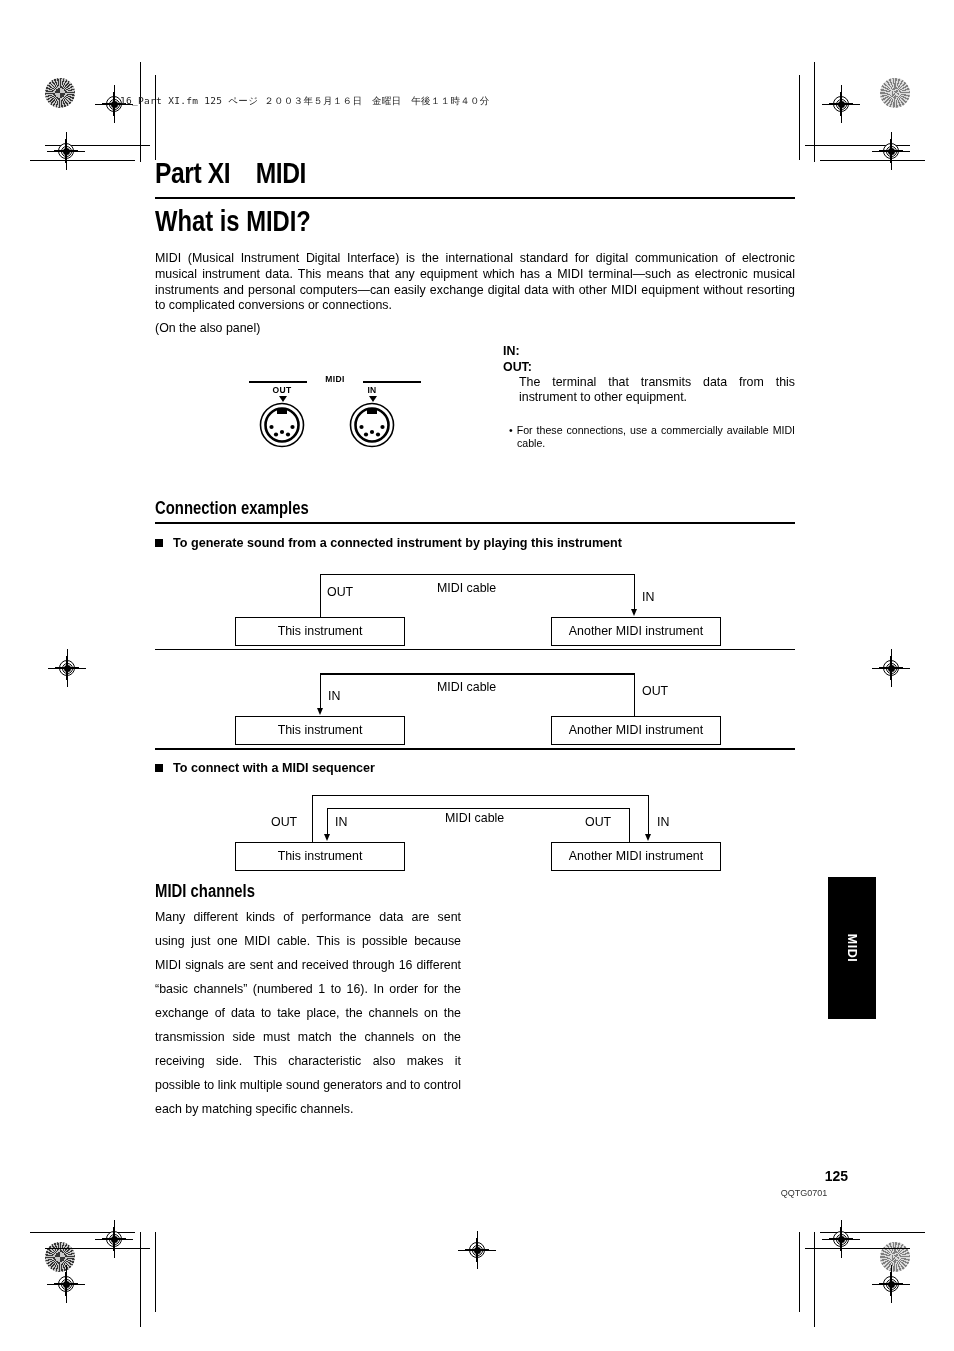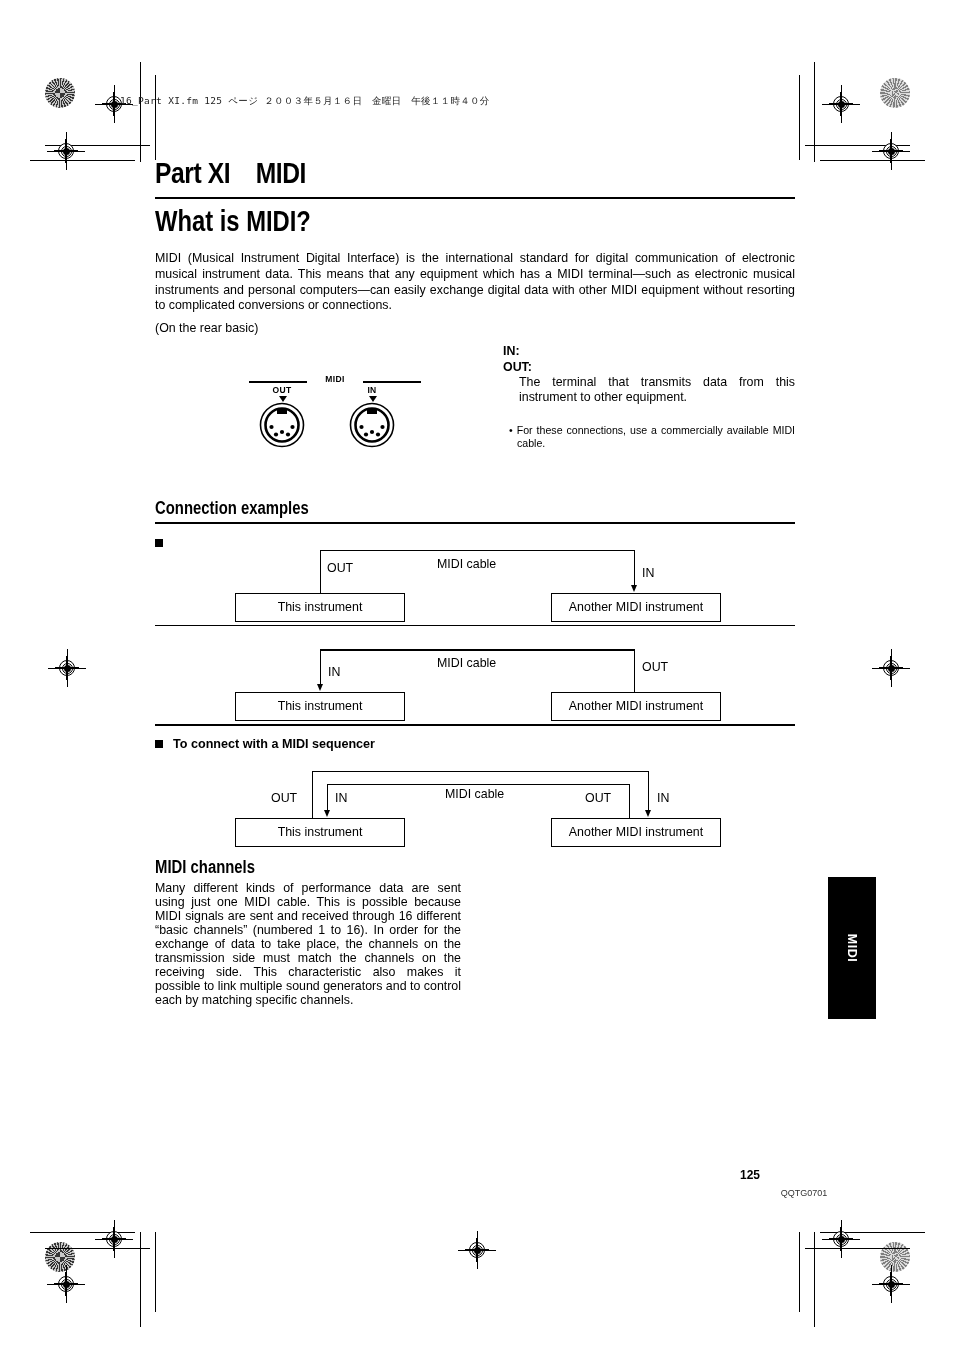--- a/index.html
+++ b/index.html
@@ -83,30 +83,30 @@
   .box-l{left:80px;width:170px;} .box-r{left:396px;width:170px;}
   .lbl-s{position:absolute;font-size:12.4px;line-height:14px;}
   .wire{position:absolute;background:#000;}
   .wh{height:1.4px;} .wv{width:1.4px;}
   .arrow{position:absolute;width:0;height:0;border-left:3.5px solid transparent;
          border-right:3.5px solid transparent;border-top:7px solid #000;}
   .cable-lbl{position:absolute;font-size:12.4px;}
 
   
   .chan{position:relative;margin-top:12px;width:306px;}
-  .chan p{font-size:12.4px;line-height:14px;text-align:justify;margin:4px 0 0 0;}
+  .chan p{font-size:12.4px;line-height:24px;text-align:justify;margin:4px 0 0 0;}
 
   
   .sidetab{position:absolute;left:828px;top:877px;width:48px;height:142px;background:#000;}
   .sidetab span{position:absolute;left:50%;top:50%;color:#fff;font-size:12.5px;font-weight:bold;
        letter-spacing:.5px;transform:translate(-50%,-50%) rotate(90deg);white-space:nowrap;}
 
   
-  .pageno{position:absolute;left:740px;top:1168px;width:80px;text-align:left;
-      font-size:12px;font-weight:bold;}
+  .pageno{position:absolute;left:768px;top:1168px;width:80px;text-align:right;
+      font-size:14px;font-weight:bold;}
   .pcode{position:absolute;left:764px;top:1188px;width:80px;text-align:center;
       font-size:9px;color:#333;}
 </style>
 </head>
 <body>
 
 <div>
 
   <div class="rosette" style="left:45px;top:78px;"></div>
   <div class="cl ch" style="left:45px;top:145px;width:105px;"></div>
@@ -239,21 +239,21 @@
 
   <h1 class="part">Part XI    MIDI</h1>
   <div class="rule-thick"></div>
   <h2 class="title">What is MIDI?</h2>
 
   <p class="body">MIDI (Musical Instrument Digital Interface) is the international standard for digital communication of electronic musical instrument data. This means that any equipment which has a MIDI terminal—such as electronic musical instruments and personal computers—can easily exchange digital data with other MIDI equipment without resorting to complicated conversions or connections.</p>
 
 
   <div class="twocol">
     <div class="col-l">
-      <p class="sub">(On the rear basic)</p>
+      <p class="sub">(On the also panel)</p>
 
       <div class="din-wrap">
         <div class="din-bracket">
           <div class="bl"></div>
             <div class="br"></div>
           <div class="tx">MIDI</div>
         </div>
 
         <div class="jack j-out">
           <div class="lbl">OUT</div>
@@ -296,20 +296,21 @@
   </div>
 
   <div style="margin-top:28px;">
     <h3 class="sec">Connection examples</h3>
     <div class="rule-thin"></div>
   </div>
 
   <div style="margin-top:11px;">
     <p class="subhead">
       <span class="sq"></span>
+      <span>To generate sound from a connected instrument by playing this instrument</span>
     </p>
   </div>
   <div class="diagram">
     <div class="wire wh" style="left:165px;top:15px;width:315px;"></div>
     <div class="wire wv" style="left:165px;top:15px;height:43px;"></div>
     <div class="wire wv" style="left:479px;top:15px;height:36px;"></div>
     <div class="arrow" style="left:476px;top:50px;"></div>
     <span class="lbl-s" style="left:172px;top:26px;">OUT</span>
     <span class="lbl-s" style="left:487px;top:31px;">IN</span>
     <span class="cable-lbl" style="left:282px;top:22px;">MIDI cable</span>

